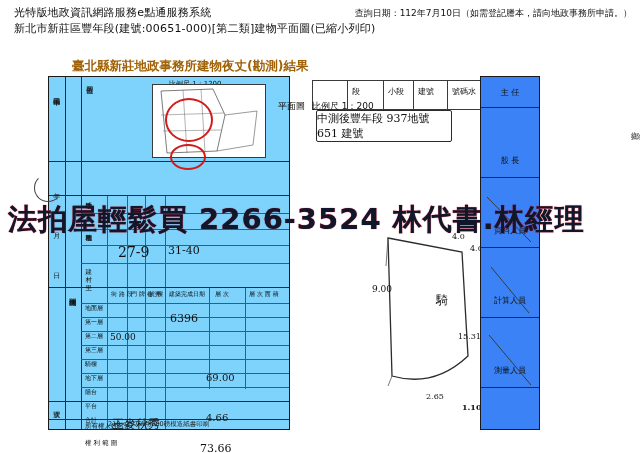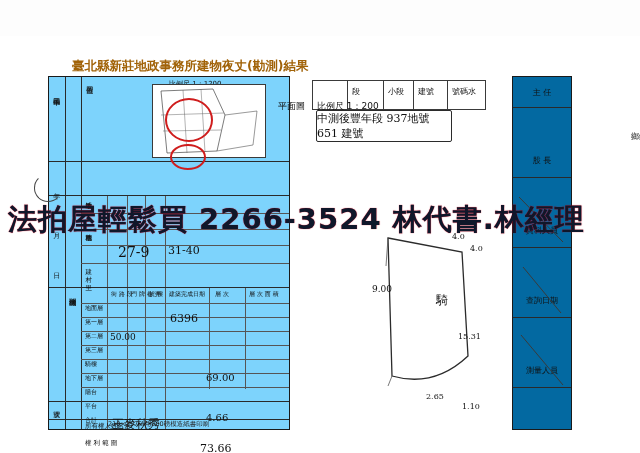--- a/index.html
+++ b/index.html
@@ -97,22 +97,22 @@
     border:1.4px solid #2b2b2b;border-radius:2px;
     font-family:"DejaVu Serif", serif;font-size:11px;
     display:flex;align-items:center;justify-content:center;color:#111;
   }
   
   .shape{
     position:absolute;left:372px;top:200px;
   }
   
   .sigcol{
-    position:absolute;left:512px;top:40px;width:58px;height:352px;
-    border:1.4px solid #1a1a1a;background:#0369a1;
+    position:absolute;left:480px;top:40px;width:58px;height:352px;
+    border:1.4px solid #1a1a1a;background:#3b82f6;
   }
   .sigcol .h{position:absolute;left:0;right:0;height:0;border-top:1px solid #2a2a2a;}
   .sigtxt{
     position:absolute;left:0;width:58px;text-align:center;
     font-size:8px;color:#111;
   }
   
   .adline{
     position:absolute;left:8px;top:200px;width:624px;
     font-family:"DejaVu Sans", sans-serif;
@@ -123,20 +123,25 @@
   }
   .footnote{
     position:absolute;left:108px;top:384px;font-size:6.5px;color:#222;white-space:nowrap;
   }
 </style>
 </head>
 <body>
 
 <div class="doc">
 
+  <div class="hdr">
+    <div class="hdr-line1">光特版地政資訊網路服務e點通服務系統</div>
+    <div class="hdr-line2">新北市新莊區豐年段(建號:00651-000)[第二類]建物平面圖(已縮小列印)</div>
+    <div class="hdr-right">查詢日期：112年7月10日（如需登記謄本，請向地政事務所申請。）</div>
+  </div>
 
   <div class="scan">
 
     <div class="title">臺北縣新莊地政事務所建物夜丈(勘測)結果</div>
 
     <div class="ltable">
 
       <div class="v" style="left:16px"></div>
       <div class="v" style="left:32px"></div>
       <div class="v thin" style="left:58px;top:118px"></div>
@@ -226,48 +231,48 @@
       <div class="sep" style="left:100px"></div>
       <div class="sep" style="left:134px"></div>
       <div class="planlabel" style="left:318px;top:50px;">鄉鎮市區</div>
     </div>
     <div class="planlabel" style="left:352px;top:50px;">段</div>
     <div class="planlabel" style="left:388px;top:50px;">小段</div>
     <div class="planlabel" style="left:418px;top:50px;">建號</div>
     <div class="planlabel" style="left:452px;top:50px;">號碼水</div>
 
     <div class="planlabel" style="left:278px;top:64px;font-size:9px;">平面圖</div>
-    <div class="planlabel" style="left:317px;top:64px;font-size:9px;">比例尺 1：200</div>
+    <div class="planlabel" style="left:305px;top:64px;font-size:9px;padding-left:7px;">比例尺 1：200</div>
 
     <div class="stamp">中測後豐年段 937地號 651 建號</div>
 
     <div class="shape">
       <svg width="120" height="180" viewBox="0 0 120 180">
         <path d="M16,2 L90,16 L96,120 Q62,152 20,140 Z" fill="none" stroke="#2b2b2b" stroke-width="1.3"></path>
         <path d="M16,2 L14,30 M20,140 L16,150" fill="none" stroke="#555" stroke-width="0.8"></path>
       </svg>
     </div>
     <div class="hand" style="left:436px;top:256px;font-size:12px;">騎</div>
     <div class="hand" style="left:372px;top:248px;font-size:9px;">9.00</div>
     <div class="hand" style="left:470px;top:208px;font-size:8px;">4.0</div>
     <div class="hand" style="left:452px;top:196px;font-size:8px;">4.0</div>
     <div class="hand" style="left:458px;top:296px;font-size:8px;">15.31</div>
     <div class="hand" style="left:426px;top:356px;font-size:8px;text-align:right;">2.65</div>
-    <div class="hand" style="left:462px;top:366px;font-size:8px;">1.10</div>
+    <div class="hand" style="left:462px;top:366px;font-size:8px;font-weight:bold;">1.10</div>
 
     <div class="sigcol">
       <div class="h" style="top:30px"></div>
       <div class="h" style="top:100px"></div>
       <div class="h" style="top:170px"></div>
       <div class="h" style="top:240px"></div>
       <div class="h" style="top:310px"></div>
       <div class="sigtxt" style="top:10px">主 任</div>
       <div class="sigtxt" style="top:78px">股 長</div>
       <div class="sigtxt" style="top:148px">資料人員</div>
-      <div class="sigtxt" style="top:218px">查詢日期</div>
+      <div class="sigtxt" style="top:218px">計算人員</div>
       <div class="sigtxt" style="top:288px">測量人員</div>
       <svg style="position:absolute;left:0;top:0" width="58" height="352">
         <path d="M6,120 L50,165 M10,190 L48,236 M8,258 L50,308" stroke="#3a3a3a" stroke-width="1" fill="none"></path>
       </svg>
     </div>
 
   </div>
 
   <div class="adline">法拍屋輕鬆買  2266-3524  林代書.林經理</div>
 

